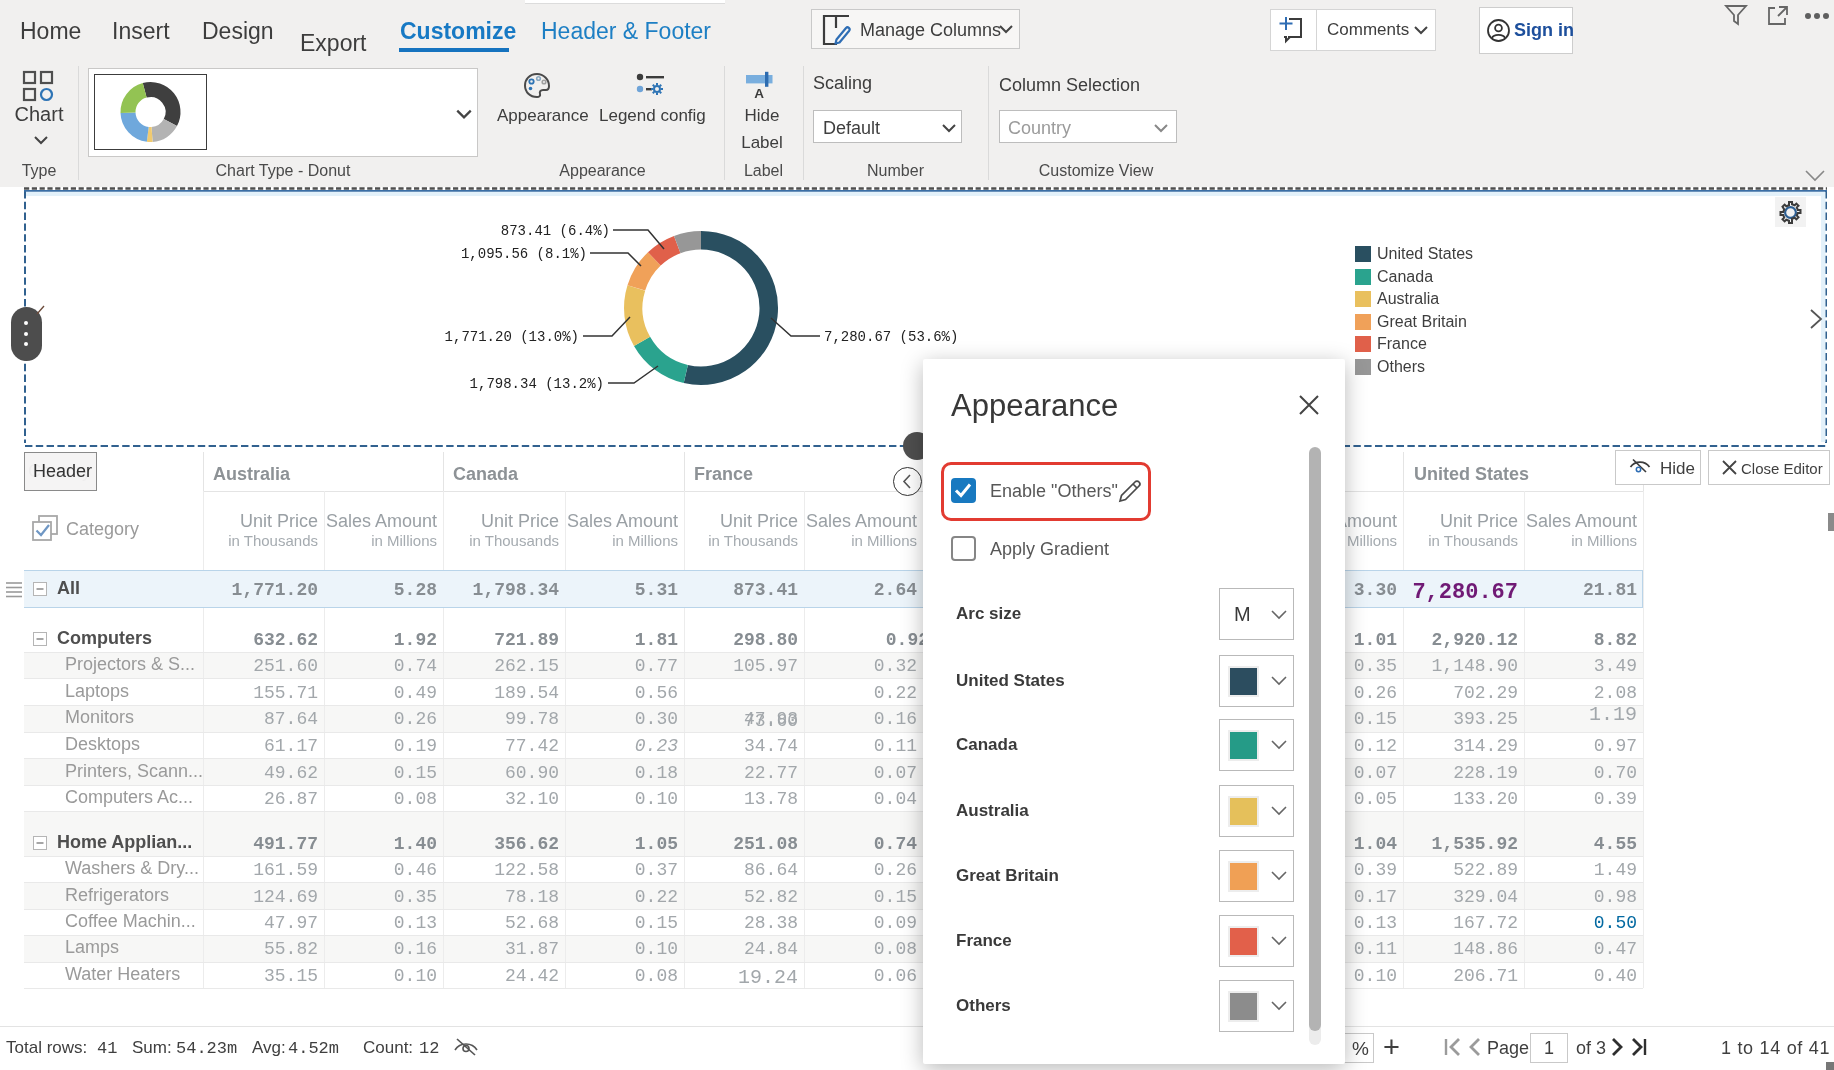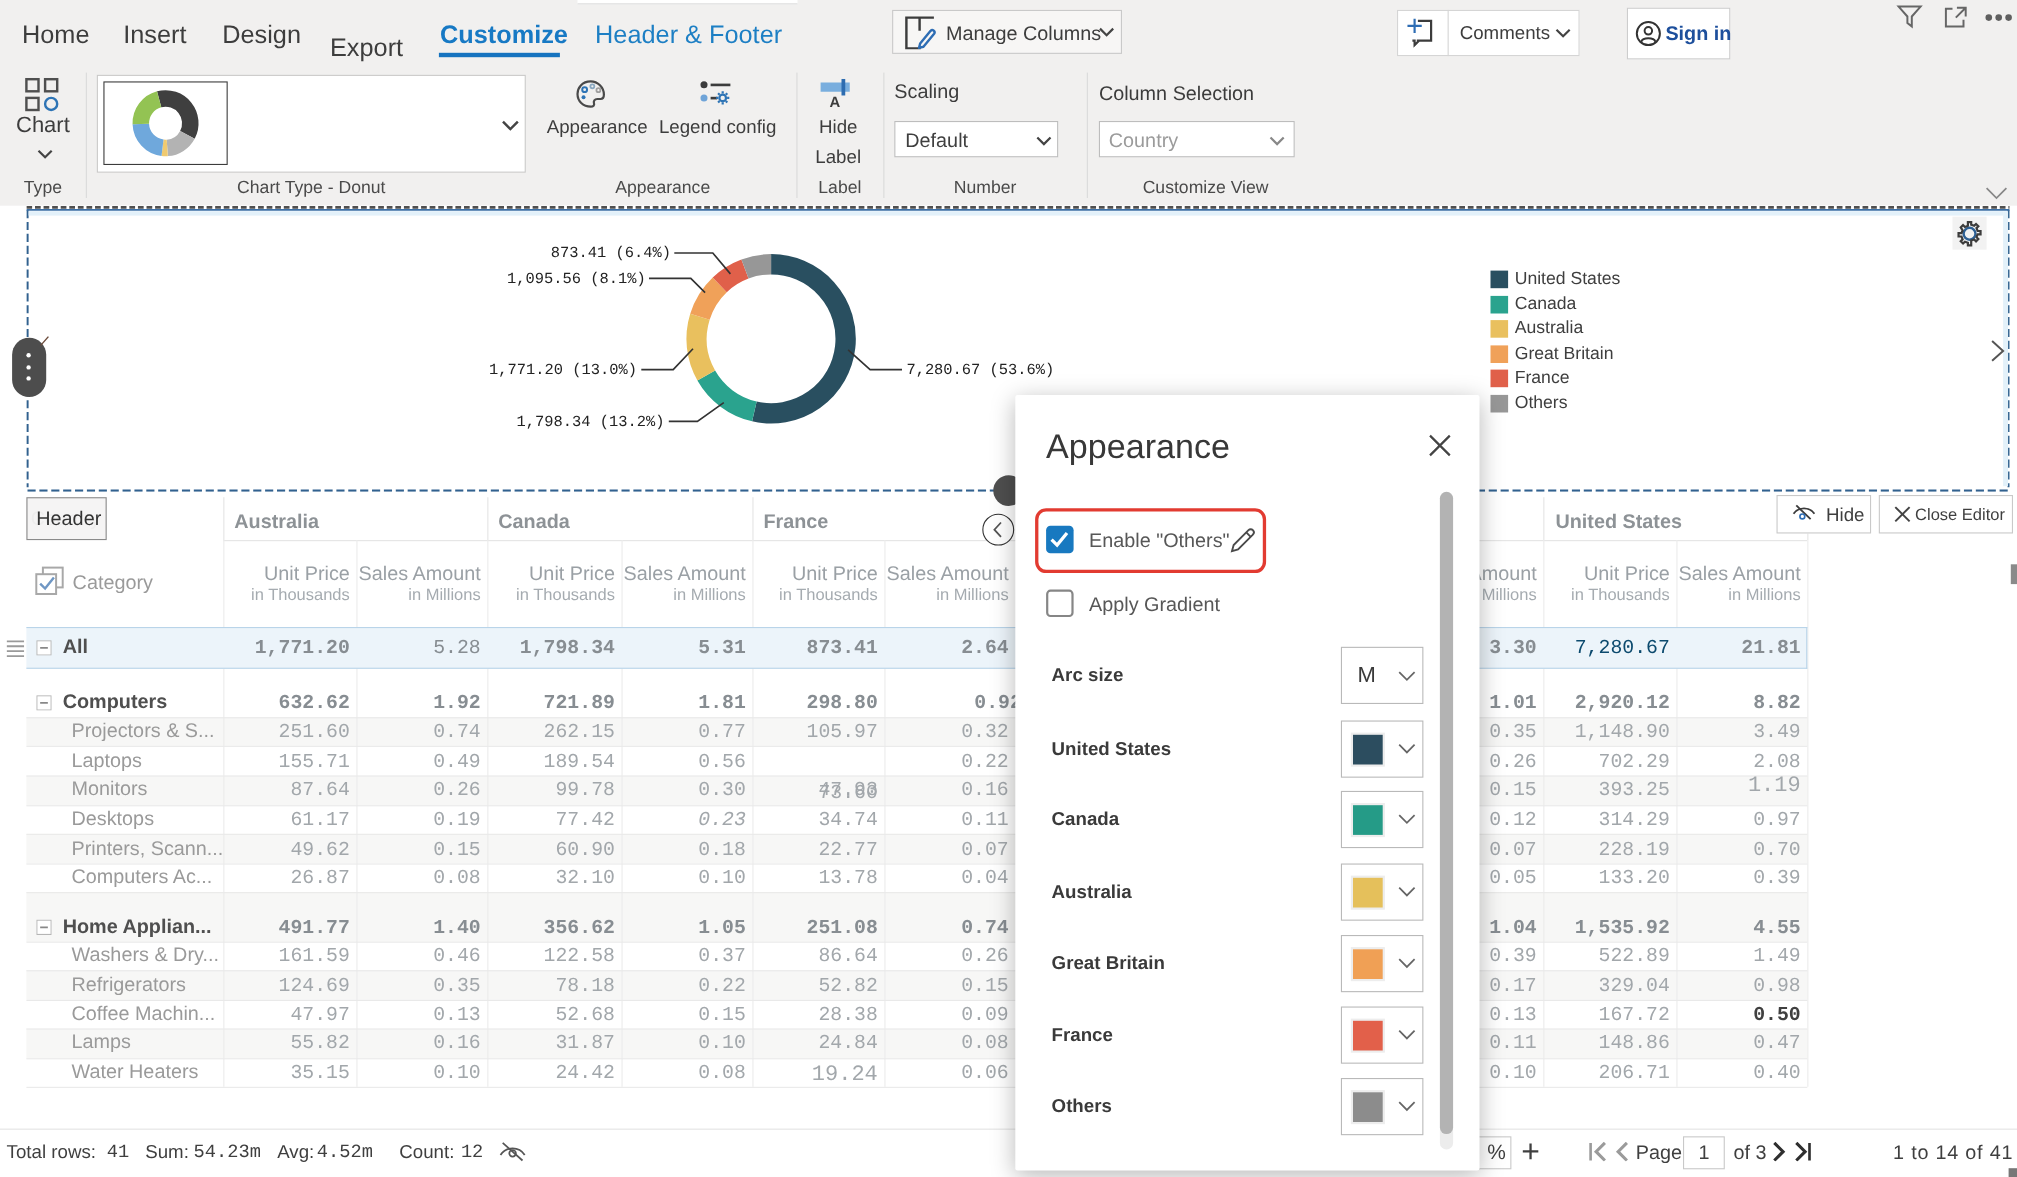--- a/index.html
+++ b/index.html
@@ -275,27 +275,27 @@
 <div class="ab" style="left:24px;top:908.8px;width:1619px;height:1px;background:#e9e9e9;"></div>
 <div class="ab" style="left:24px;top:935.2px;width:1619px;height:1px;background:#e9e9e9;"></div>
 <div class="ab" style="left:24px;top:961.6px;width:1619px;height:1px;background:#e9e9e9;"></div>
 <div class="ab" style="left:24px;top:988.0px;width:1619px;height:1px;background:#e9e9e9;"></div>
 <svg class="ab" style="left:33px;top:582.0px;" width="14" height="14" viewBox="0 0 14 14">
 <rect x="0.5" y="0.5" width="13" height="13" fill="#fff" stroke="#b5b5b5"></rect>
     <line x1="3.5" y1="7" x2="10.5" y2="7" stroke="#888" stroke-width="1.5"></line>
   </svg>
 <div class="ab" style="left:57px;top:578.0px;font-size:18px;font-weight:700;color:#4f4f4f;">All</div>
 <div class="ab num" style="left:158px;top:580.0px;width:160px;font-size:18px;font-weight:700;color:#878d92;">1,771.20</div>
-<div class="ab num" style="left:277px;top:580.0px;width:160px;font-size:18px;font-weight:400;color:#878d92;">5.28</div>
+<div class="ab num" style="left:277px;top:580.0px;width:160px;font-size:18px;font-weight:700;color:#878d92;">5.28</div>
 <div class="ab num" style="left:399px;top:580.0px;width:160px;font-size:18px;font-weight:700;color:#878d92;">1,798.34</div>
 <div class="ab num" style="left:518px;top:580.0px;width:160px;font-size:18px;font-weight:700;color:#878d92;">5.31</div>
 <div class="ab num" style="left:638px;top:580.0px;width:160px;font-size:18px;font-weight:700;color:#878d92;">873.41</div>
 <div class="ab num" style="left:757px;top:580.0px;width:160px;font-size:18px;font-weight:700;color:#878d92;">2.64</div>
 <div class="ab num" style="left:1237px;top:580.0px;width:160px;font-size:18px;font-weight:700;color:#878d92;">3.30</div>
-<div class="ab num" style="left:1358px;top:580.0px;width:160px;font-size:18px;font-weight:400;color:#0c4a6e;">7,280.67</div>
+<div class="ab num" style="left:1358px;top:580.0px;width:160px;font-size:22px;font-weight:700;color:#701a75;">7,280.67</div>
 <div class="ab num" style="left:1477px;top:580.0px;width:160px;font-size:18px;font-weight:700;color:#878d92;">21.81</div>
 <svg class="ab" style="left:33px;top:631.8px;" width="14" height="14" viewBox="0 0 14 14">
 <rect x="0.5" y="0.5" width="13" height="13" fill="#fff" stroke="#b5b5b5"></rect>
     <line x1="3.5" y1="7" x2="10.5" y2="7" stroke="#888" stroke-width="1.5"></line>
   </svg>
 <div class="ab" style="left:57px;top:627.8px;font-size:18px;font-weight:700;color:#4f4f4f;">Computers</div>
 <div class="ab num" style="left:158px;top:629.8px;width:160px;font-size:18px;font-weight:700;color:#878d92;">632.62</div>
 <div class="ab num" style="left:277px;top:629.8px;width:160px;font-size:18px;font-weight:700;color:#878d92;">1.92</div>
 <div class="ab num" style="left:399px;top:629.8px;width:160px;font-size:18px;font-weight:700;color:#878d92;">721.89</div>
 <div class="ab num" style="left:518px;top:629.8px;width:160px;font-size:18px;font-weight:700;color:#878d92;">1.81</div>
@@ -400,21 +400,21 @@
 <div class="ab num" style="left:1477px;top:886.6px;width:160px;font-size:18px;font-weight:400;color:#a2a7ab;">0.98</div>
 <div class="ab" style="left:65px;top:911.0px;font-size:18px;color:#9a9a9a;">Coffee Machin...</div>
 <div class="ab num" style="left:158px;top:913.0px;width:160px;font-size:18px;font-weight:400;color:#a2a7ab;">47.97</div>
 <div class="ab num" style="left:277px;top:913.0px;width:160px;font-size:18px;font-weight:400;color:#a2a7ab;">0.13</div>
 <div class="ab num" style="left:399px;top:913.0px;width:160px;font-size:18px;font-weight:400;color:#a2a7ab;">52.68</div>
 <div class="ab num" style="left:518px;top:913.0px;width:160px;font-size:18px;font-weight:400;color:#a2a7ab;">0.15</div>
 <div class="ab num" style="left:638px;top:913.0px;width:160px;font-size:18px;font-weight:400;color:#a2a7ab;">28.38</div>
 <div class="ab num" style="left:757px;top:913.0px;width:160px;font-size:18px;font-weight:400;color:#a2a7ab;">0.09</div>
 <div class="ab num" style="left:1237px;top:913.0px;width:160px;font-size:18px;font-weight:400;color:#a2a7ab;">0.13</div>
 <div class="ab num" style="left:1358px;top:913.0px;width:160px;font-size:18px;font-weight:400;color:#a2a7ab;">167.72</div>
-<div class="ab num" style="left:1477px;top:913.0px;width:160px;font-size:18px;font-weight:700;color:#404040;">0.50</div>
+<div class="ab num" style="left:1477px;top:913.0px;width:160px;font-size:18px;font-weight:400;color:#0369a1;">0.50</div>
 <div class="ab" style="left:65px;top:937.4px;font-size:18px;color:#9a9a9a;">Lamps</div>
 <div class="ab num" style="left:158px;top:939.4px;width:160px;font-size:18px;font-weight:400;color:#a2a7ab;">55.82</div>
 <div class="ab num" style="left:277px;top:939.4px;width:160px;font-size:18px;font-weight:400;color:#a2a7ab;">0.16</div>
 <div class="ab num" style="left:399px;top:939.4px;width:160px;font-size:18px;font-weight:400;color:#a2a7ab;">31.87</div>
 <div class="ab num" style="left:518px;top:939.4px;width:160px;font-size:18px;font-weight:400;color:#a2a7ab;">0.10</div>
 <div class="ab num" style="left:638px;top:939.4px;width:160px;font-size:18px;font-weight:400;color:#a2a7ab;">24.84</div>
 <div class="ab num" style="left:757px;top:939.4px;width:160px;font-size:18px;font-weight:400;color:#a2a7ab;">0.08</div>
 <div class="ab num" style="left:1237px;top:939.4px;width:160px;font-size:18px;font-weight:400;color:#a2a7ab;">0.11</div>
 <div class="ab num" style="left:1358px;top:939.4px;width:160px;font-size:18px;font-weight:400;color:#a2a7ab;">148.86</div>
 <div class="ab num" style="left:1477px;top:939.4px;width:160px;font-size:18px;font-weight:400;color:#a2a7ab;">0.47</div>

